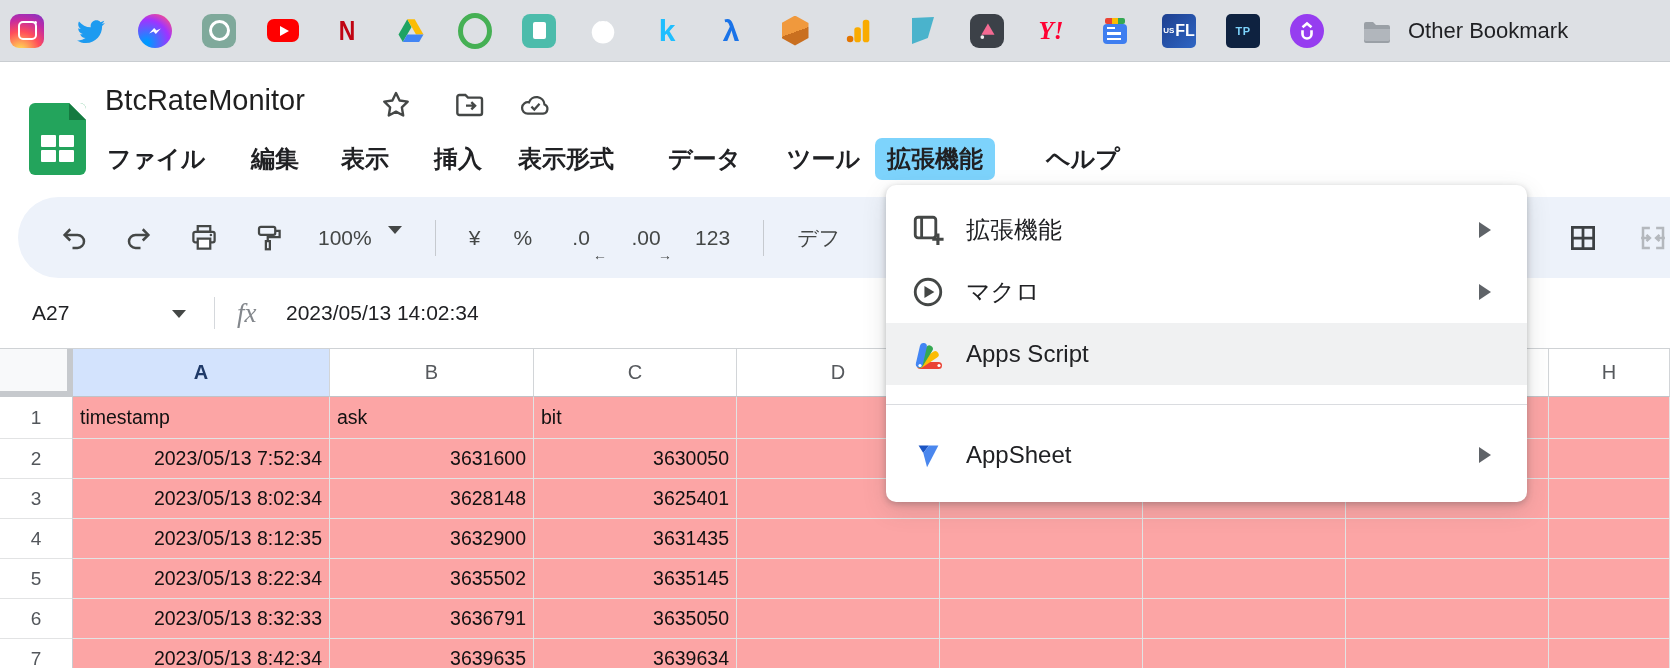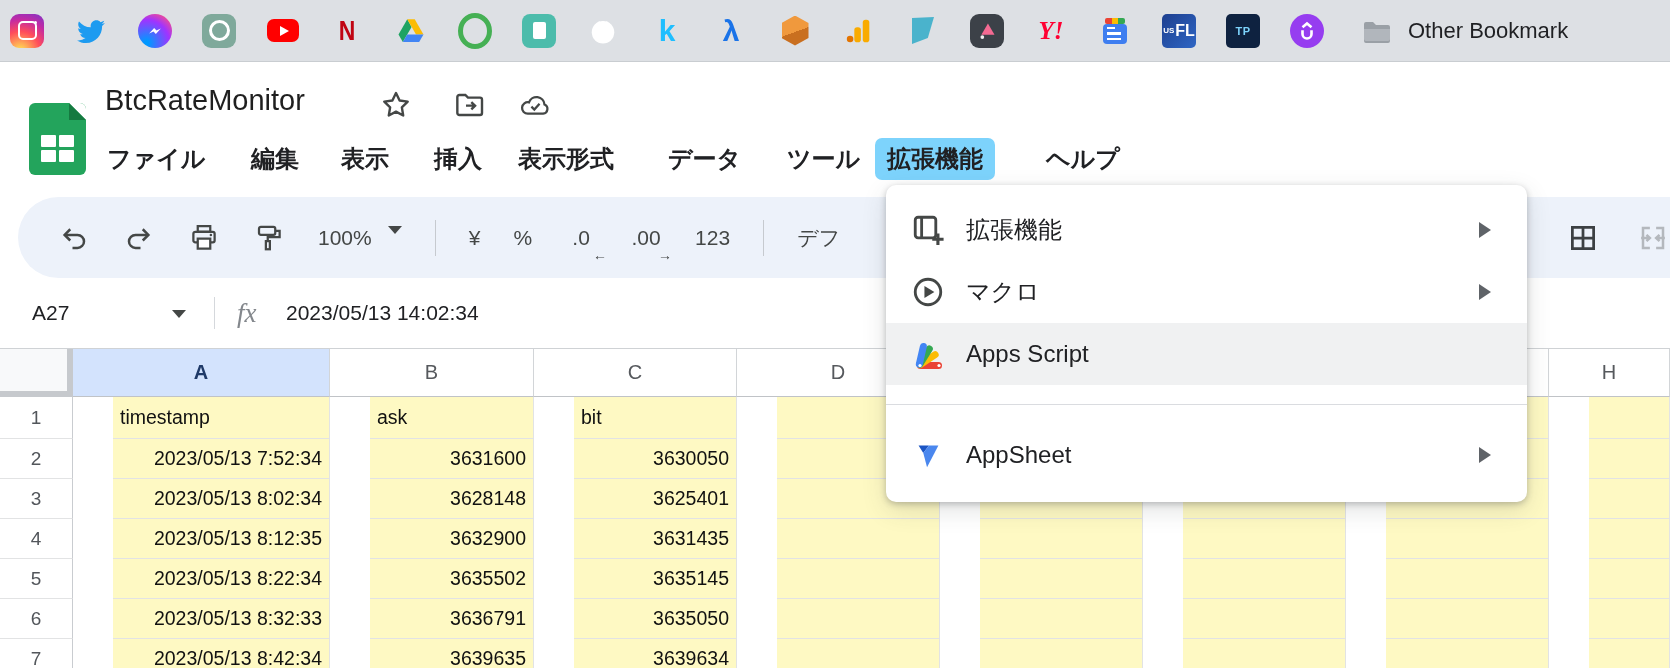--- a/index.html
+++ b/index.html
@@ -103,22 +103,22 @@
     display:grid; grid-template-columns:73px 257px 204px 203px 203px 203px 203px 203px 1fr;
     grid-template-rows:48px 42px 40px 40px 40px 40px 40px 40px;
     background:#fff; border-top:1px solid #cfd2d5; }
   .corner { background:#f8f9fa; border-right:6px solid #c6c9cd; border-bottom:6px solid #c6c9cd; }
   .colhdr { display:flex; align-items:center; justify-content:center; font-size:20px; color:#56595d;
     background:#fff; border-right:1px solid #d2d5d8; border-bottom:1px solid #c0c3c7; }
   .colhdr.sel { background:#d3e3fd; color:#1f3a68; font-weight:700; }
   .rowhdr { display:flex; align-items:center; justify-content:center; font-size:19px; color:#52565b;
     background:#fff; border-right:1px solid #c9ccd0; border-bottom:1px solid #e2e3e4; }
   .cell { display:flex; align-items:center; padding:0 7px; font-size:19.5px; color:#111;
-    background:#fef9c3; border-right:1px solid #e2e3e4; border-bottom:1px solid #e2e3e4;
-    white-space:nowrap; overflow:hidden;margin-left:40px; }
+    background:#fca5a5; border-right:1px solid #e2e3e4; border-bottom:1px solid #e2e3e4;
+    white-space:nowrap; overflow:hidden; }
   .tl { justify-content:flex-start; } .tr { justify-content:flex-end; }
 
   
   .ext-menu { position:absolute; left:886px; top:185px; width:641px; background:#fff;
     border-radius:10px; padding:14px 0 16px;
     box-shadow:0 2px 6px rgba(60,64,67,.3), 0 8px 24px rgba(60,64,67,.15); z-index:50; }
   .ext-item { height:62px; display:flex; align-items:center; gap:20px; padding:0 24px;
     font-size:24px; color:#202124; position:relative; }
   .ext-item.hl { background:#f0f1f2; }
   .ext-item .mi { width:36px; height:36px; display:flex; align-items:center; justify-content:center; flex:0 0 auto; }

